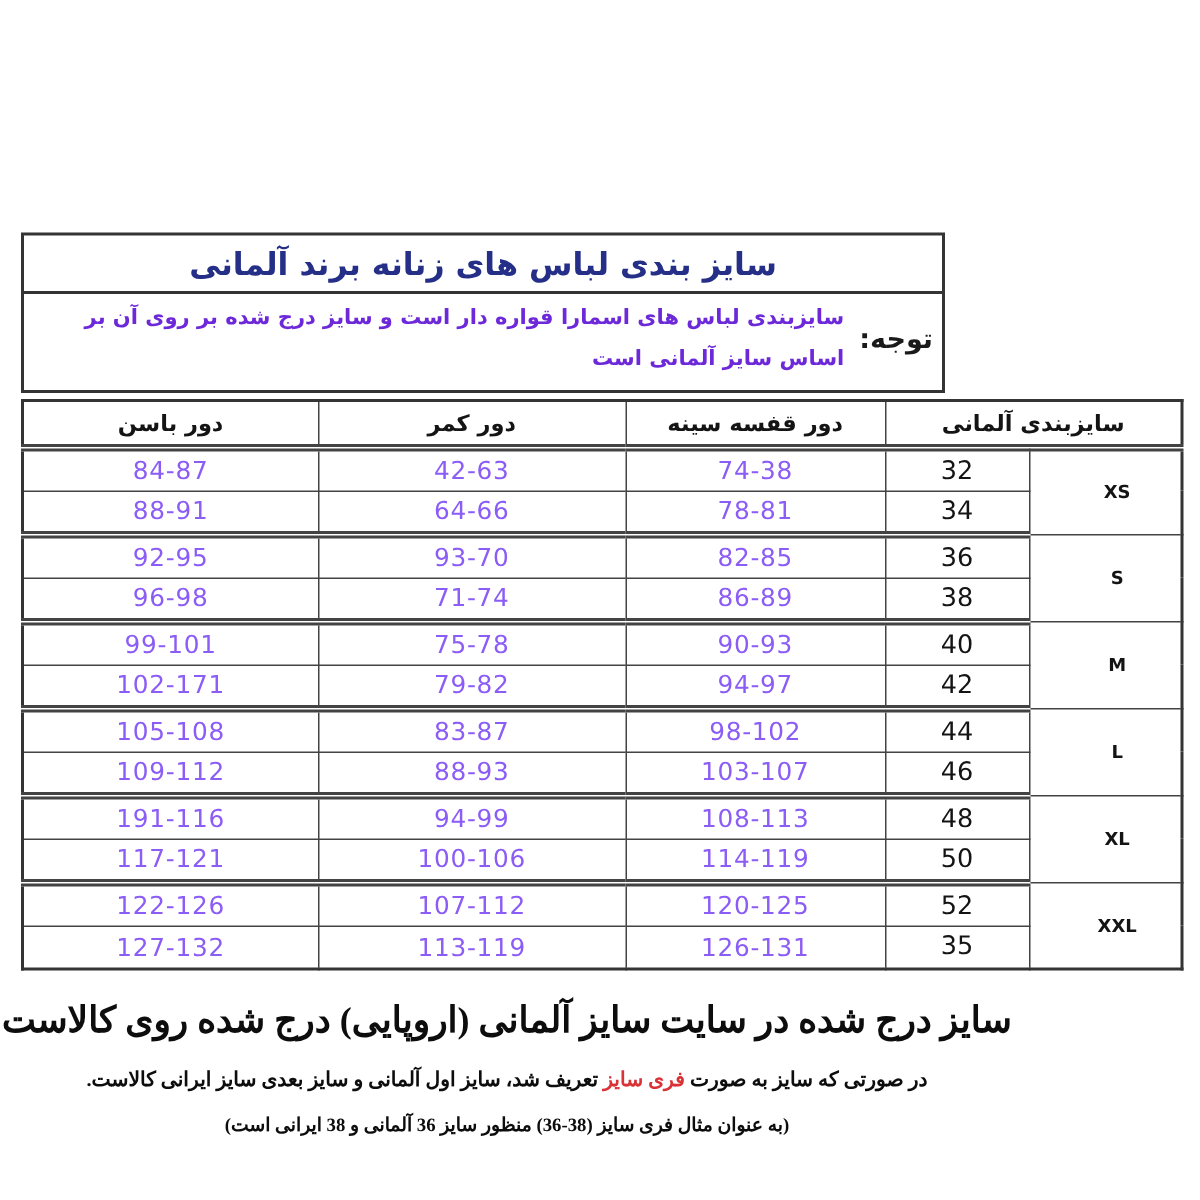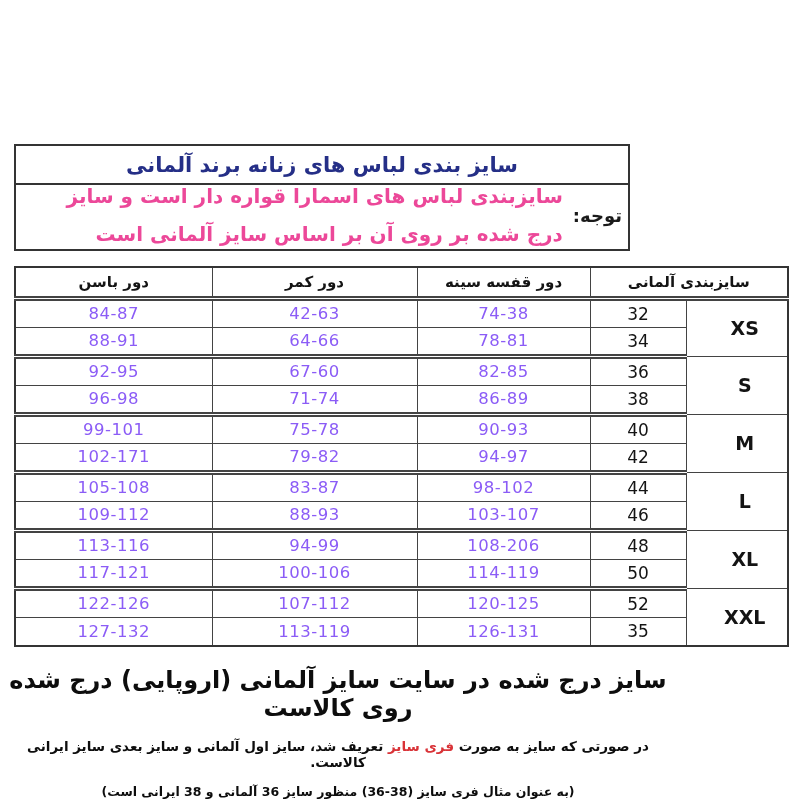--- a/index.html
+++ b/index.html
@@ -7,66 +7,66 @@
   body {
     width:800px; height:800px;
     font-family:"DejaVu Sans", sans-serif;
     position:relative; overflow:hidden;
     color:#1a1a1a;
   }
   .sheet { position:absolute; inset:0; }
 
   
   .top-box {
-    position:absolute; left:14px; top:144px; width:616px; height:107px;
+    position:absolute; left:14px; top:155px; width:616px; height:107px;
     border:2px solid #343434; background:#fff;
   }
   .title-row {
     height:39px; border-bottom:2px solid #343434;
     display:flex; align-items:center; justify-content:center;
     color:#252f87; font-weight:bold; font-size:21px;
     direction:rtl;
   }
   .note-row {
     direction:rtl; display:flex; align-items:center;
     padding:4px 6px 6px 8px; height:62px;
   }
   .note-label {
     font-weight:bold; font-size:18px; white-space:nowrap;
     padding-left:10px; align-self:center;
   }
   .note-text {
-    flex:1; text-align:right; font-weight:bold; font-size:20px;
-    line-height:1.9; color:#ec4899;
+    flex:1; text-align:right; font-weight:bold; font-size:14px;
+    line-height:1.9; color:#6d28d9;
   }
 
   
   table.size-table {
     position:absolute; left:14px; top:266px; width:773px;
     border-collapse:collapse; direction:rtl;
     border:2px solid #343434; table-layout:fixed;
   }
   .size-table th, .size-table td {
     border:1.5px solid #434343; text-align:center; vertical-align:middle;
     background:#fff;
   }
   .size-table th {
     height:31px; font-size:15px; font-weight:bold; color:#141414;
     border-bottom:5px double #434343;
   }
   .size-table td { height:29px; }
   td.meas { color:#8b5cf6; font-size:16.5px; direction:ltr; letter-spacing:0.5px; }
   td.size-num { font-weight:normal; font-size:17px; color:#141414; }
-  td.size-letter { font-weight:bold; font-size:19px; color:#141414;padding-left:16px; }
+  td.size-letter { font-weight:bold; font-size:12px; color:#141414;padding-left:16px; }
   tr.gend td { border-bottom:5px double #434343; }
 
   
   .footer {
     position:absolute; left:0; top:666px; width:676px;
-    text-align:center; direction:rtl;
+    text-align:center; direction:rtl;font-family:Liberation Serif, serif;
   }
   .f1 { font-size:24px; font-weight:bold; color:#0d0d0d; margin-bottom:16px; }
   .f2 { font-size:13.5px; font-weight:bold; color:#0d0d0d; margin-bottom:14px; }
   .f2 .red { color:#d93338; }
   .f3 { font-size:12.5px; font-weight:bold; color:#0d0d0d; }
 </style>
 </head>
 <body>
 
 <div class="sheet">
@@ -110,21 +110,21 @@
         <td class="size-num">34</td>
         <td class="meas">78-81</td>
         <td class="meas">64-66</td>
         <td class="meas">88-91</td>
       </tr>
 
       <tr>
         <td class="size-letter" rowspan="2">S</td>
         <td class="size-num">36</td>
         <td class="meas">82-85</td>
-        <td class="meas">67-60</td>
+        <td class="meas">93-70</td>
         <td class="meas">92-95</td>
       </tr>
       <tr class="gend">
         <td class="size-num">38</td>
         <td class="meas">86-89</td>
         <td class="meas">71-74</td>
         <td class="meas">96-98</td>
       </tr>
 
       <tr>
@@ -151,23 +151,23 @@
       <tr class="gend">
         <td class="size-num">46</td>
         <td class="meas">103-107</td>
         <td class="meas">88-93</td>
         <td class="meas">109-112</td>
       </tr>
 
       <tr>
         <td class="size-letter" rowspan="2">XL</td>
         <td class="size-num">48</td>
-        <td class="meas">108-206</td>
+        <td class="meas">108-113</td>
         <td class="meas">94-99</td>
-        <td class="meas">113-116</td>
+        <td class="meas">191-116</td>
       </tr>
       <tr class="gend">
         <td class="size-num">50</td>
         <td class="meas">114-119</td>
         <td class="meas">100-106</td>
         <td class="meas">117-121</td>
       </tr>
 
       <tr>
         <td class="size-letter" rowspan="2">XXL</td>

